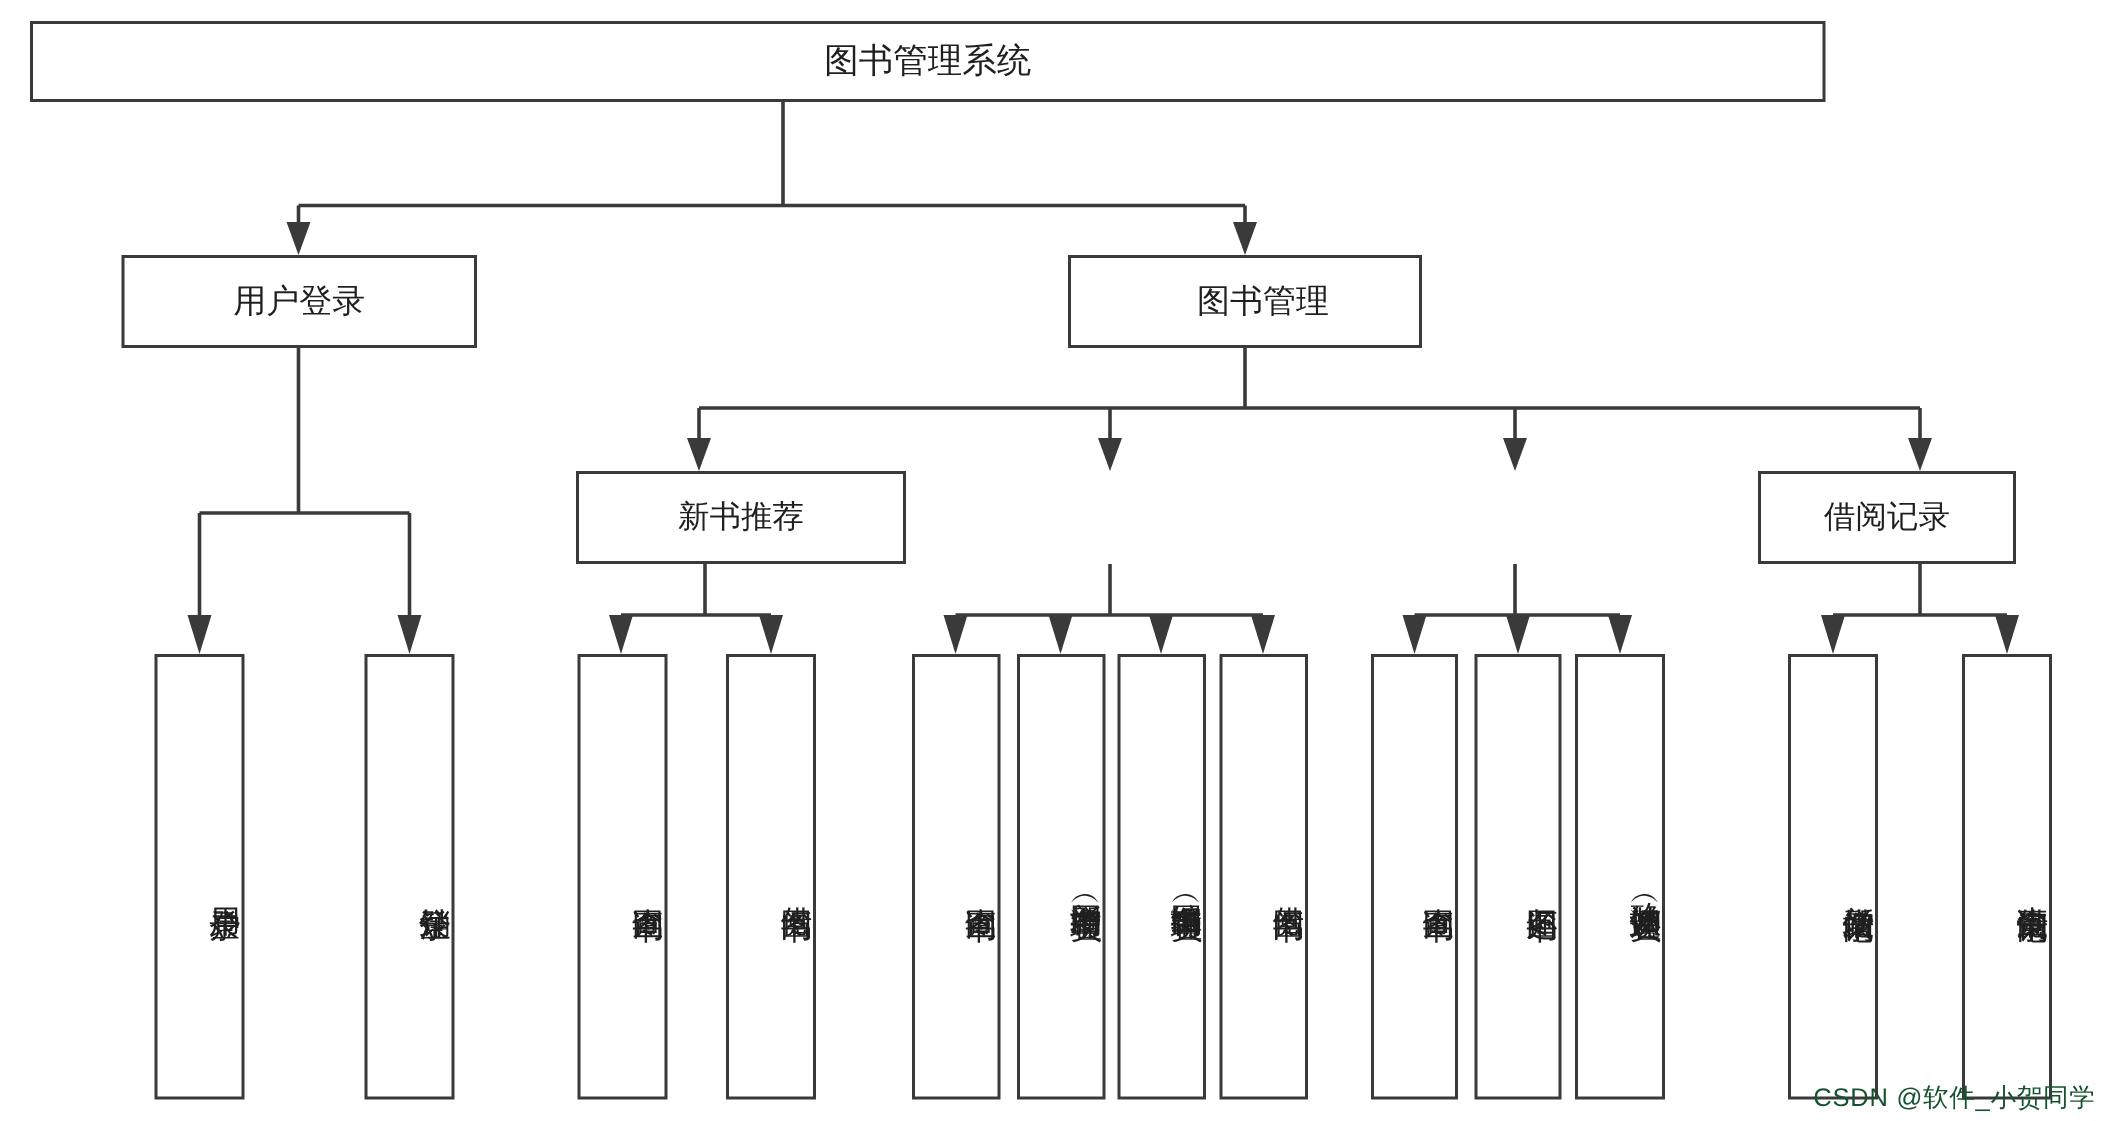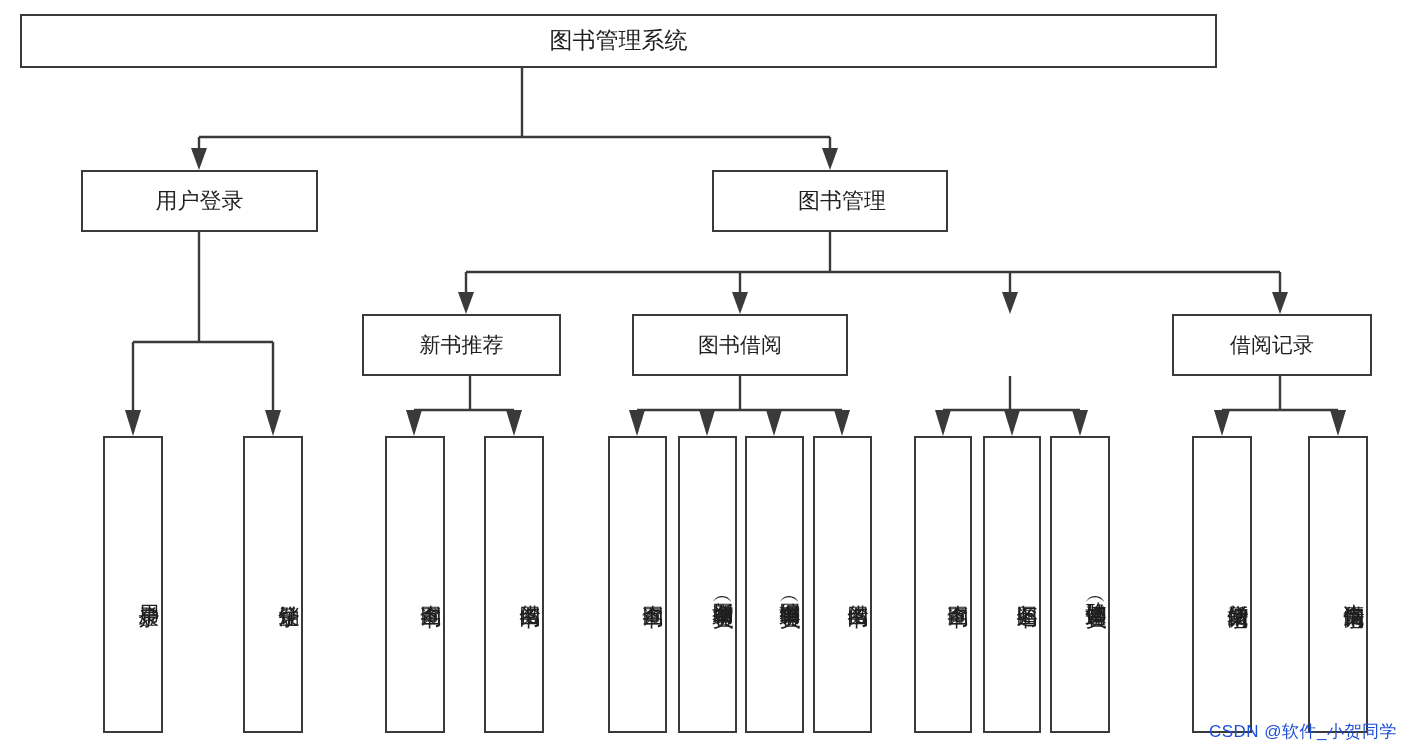--- a/index.html
+++ b/index.html
@@ -66,21 +66,21 @@
     fill: none;
   }
   .arrowhead {
     fill: #3a3a3a;
   }
   #watermark {
     position: absolute;
     right: 8px;
     bottom: 4px;
     font-size: 17px;
-    color: #1d4ed8;
+    color: #14532d;
     letter-spacing: 0.5px;
     user-select: none;
     margin-left: 15px;
   }
 </style>
 </head>
 <body>
 
 <div id="canvas">
 
@@ -149,26 +149,25 @@
     <path class="wire" d="M 1338 410 L 1338 414"></path>
     <polygon class="arrowhead" points="1330,410 1346,410 1338,436"></polygon>
   </svg>
 
   <div class="node root" style="left:20px; top:14px; width:1197px; height:54px;">图书管理系统</div>
 
   <div class="node lvl2" style="left:81px; top:170px; width:237px; height:62px;">用户登录</div>
 
   <div class="node lvl2" style="left:712px; top:170px; width:236px; height:62px;padding-left:24px;">图书管理</div>
 
-  <div class="node lvl3" style="left:362px; top:314px; width:199px; height:62px;">新书推荐</div>
-
-  <div class="node lvl3" style="left:632px; top:314px; width:216px; height:62px;">图书借阅</div>
-
-
-  <div class="node lvl3" style="left:1172px; top:314px; width:200px; height:62px;">借阅记录</div>
+  <div class="node lvl3" style="left:384px; top:314px; width:220px; height:62px;">新书推荐</div>
+
+
+
+  <div class="node lvl3" style="left:1172px; top:314px; width:172px; height:62px;">借阅记录</div>
 
   <div class="node leaf" style="left:103px; top:436px; width:60px; height:297px;">
       <span>用户登录</span>
     </div>
 
   <div class="node leaf" style="left:243px; top:436px; width:60px; height:297px;">
       <span>注销登录</span>
     </div>
 
   <div class="node leaf" style="left:385px; top:436px; width:60px; height:297px;">

